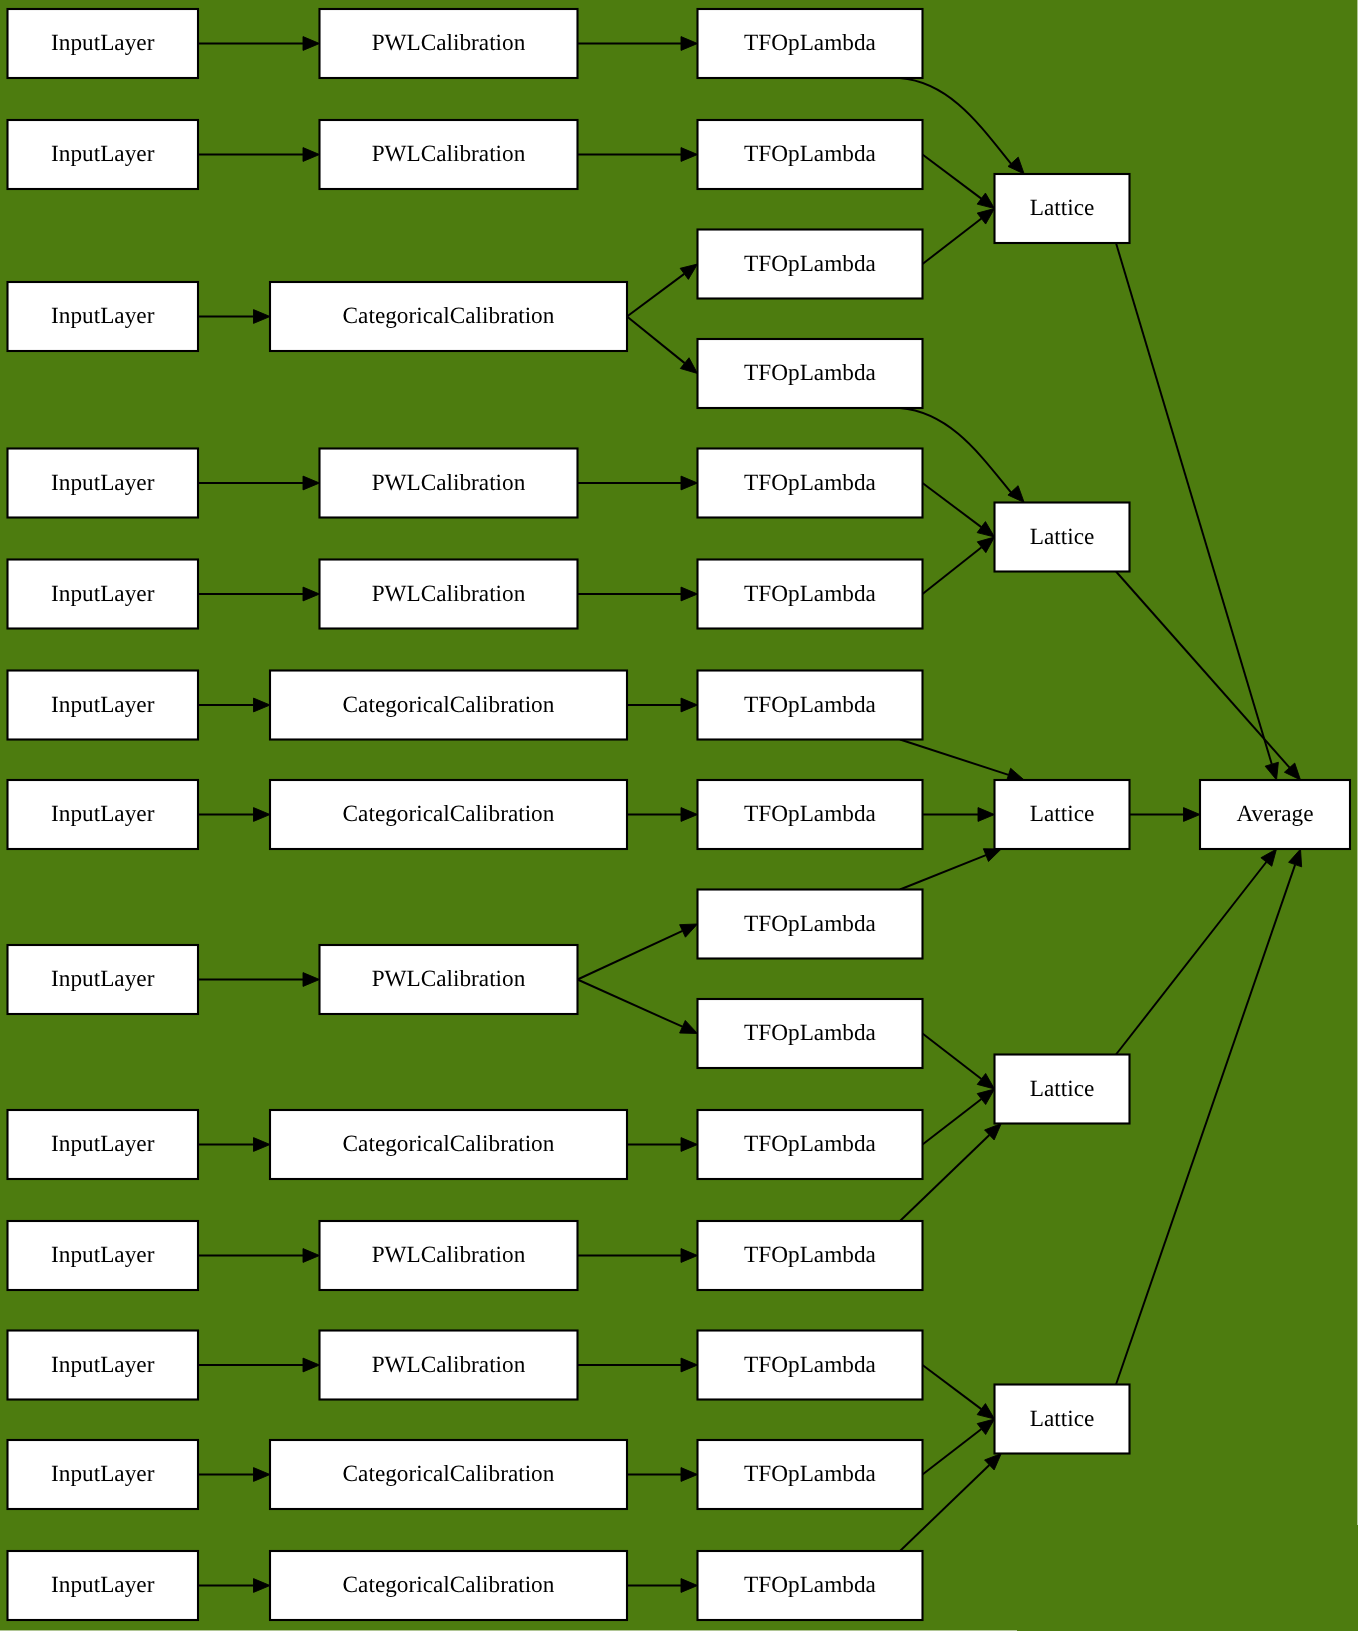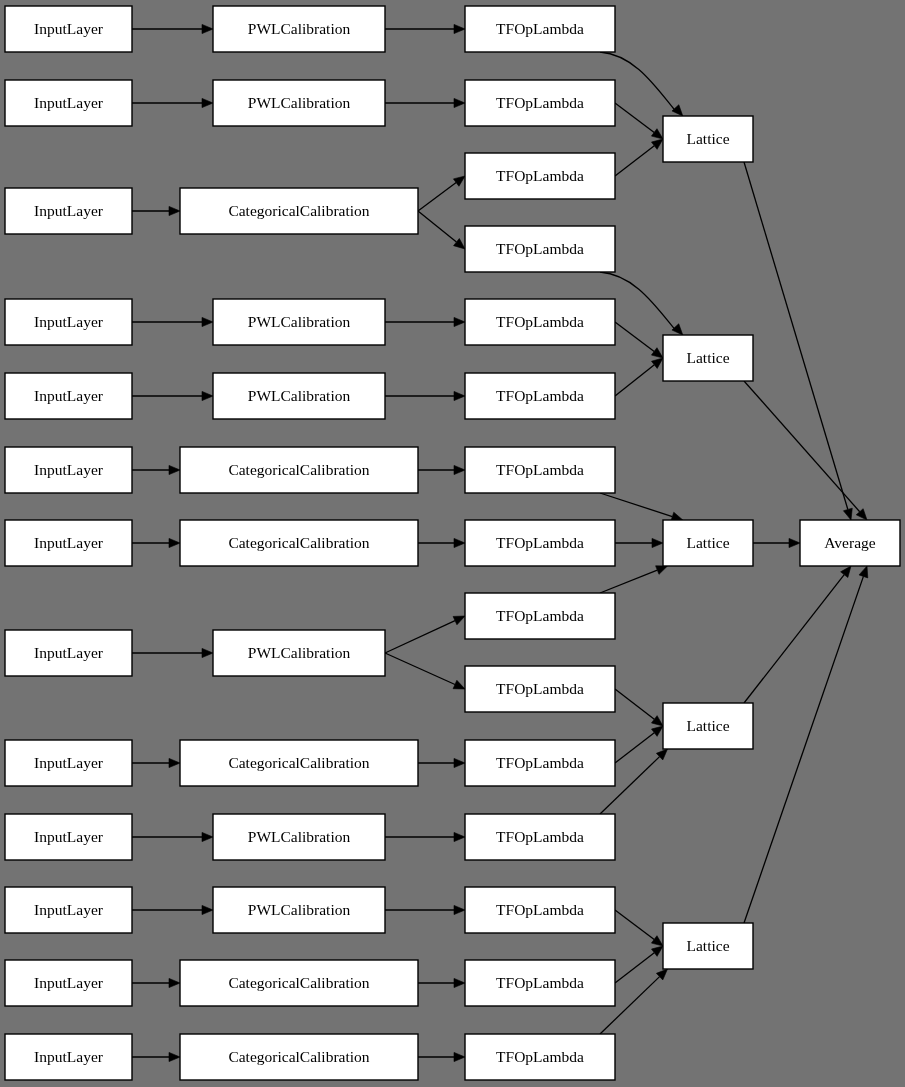--- a/index.html
+++ b/index.html
@@ -7,21 +7,21 @@
     padding: 0;
     background: #ffffff;
   }
   body {
     font-family: "Liberation Serif", "DejaVu Serif", serif;
   }
   #graph-root {
     position: relative;
     width: 905px;
     height: 1087px;
-    background: #737373;
+    background: #4d7c0f;
     overflow: hidden;
   }
   svg#graph-svg {
     position: absolute;
     left: 0;
     top: 0;
     width: 905px;
     height: 1087px;
     display: block;
   }

